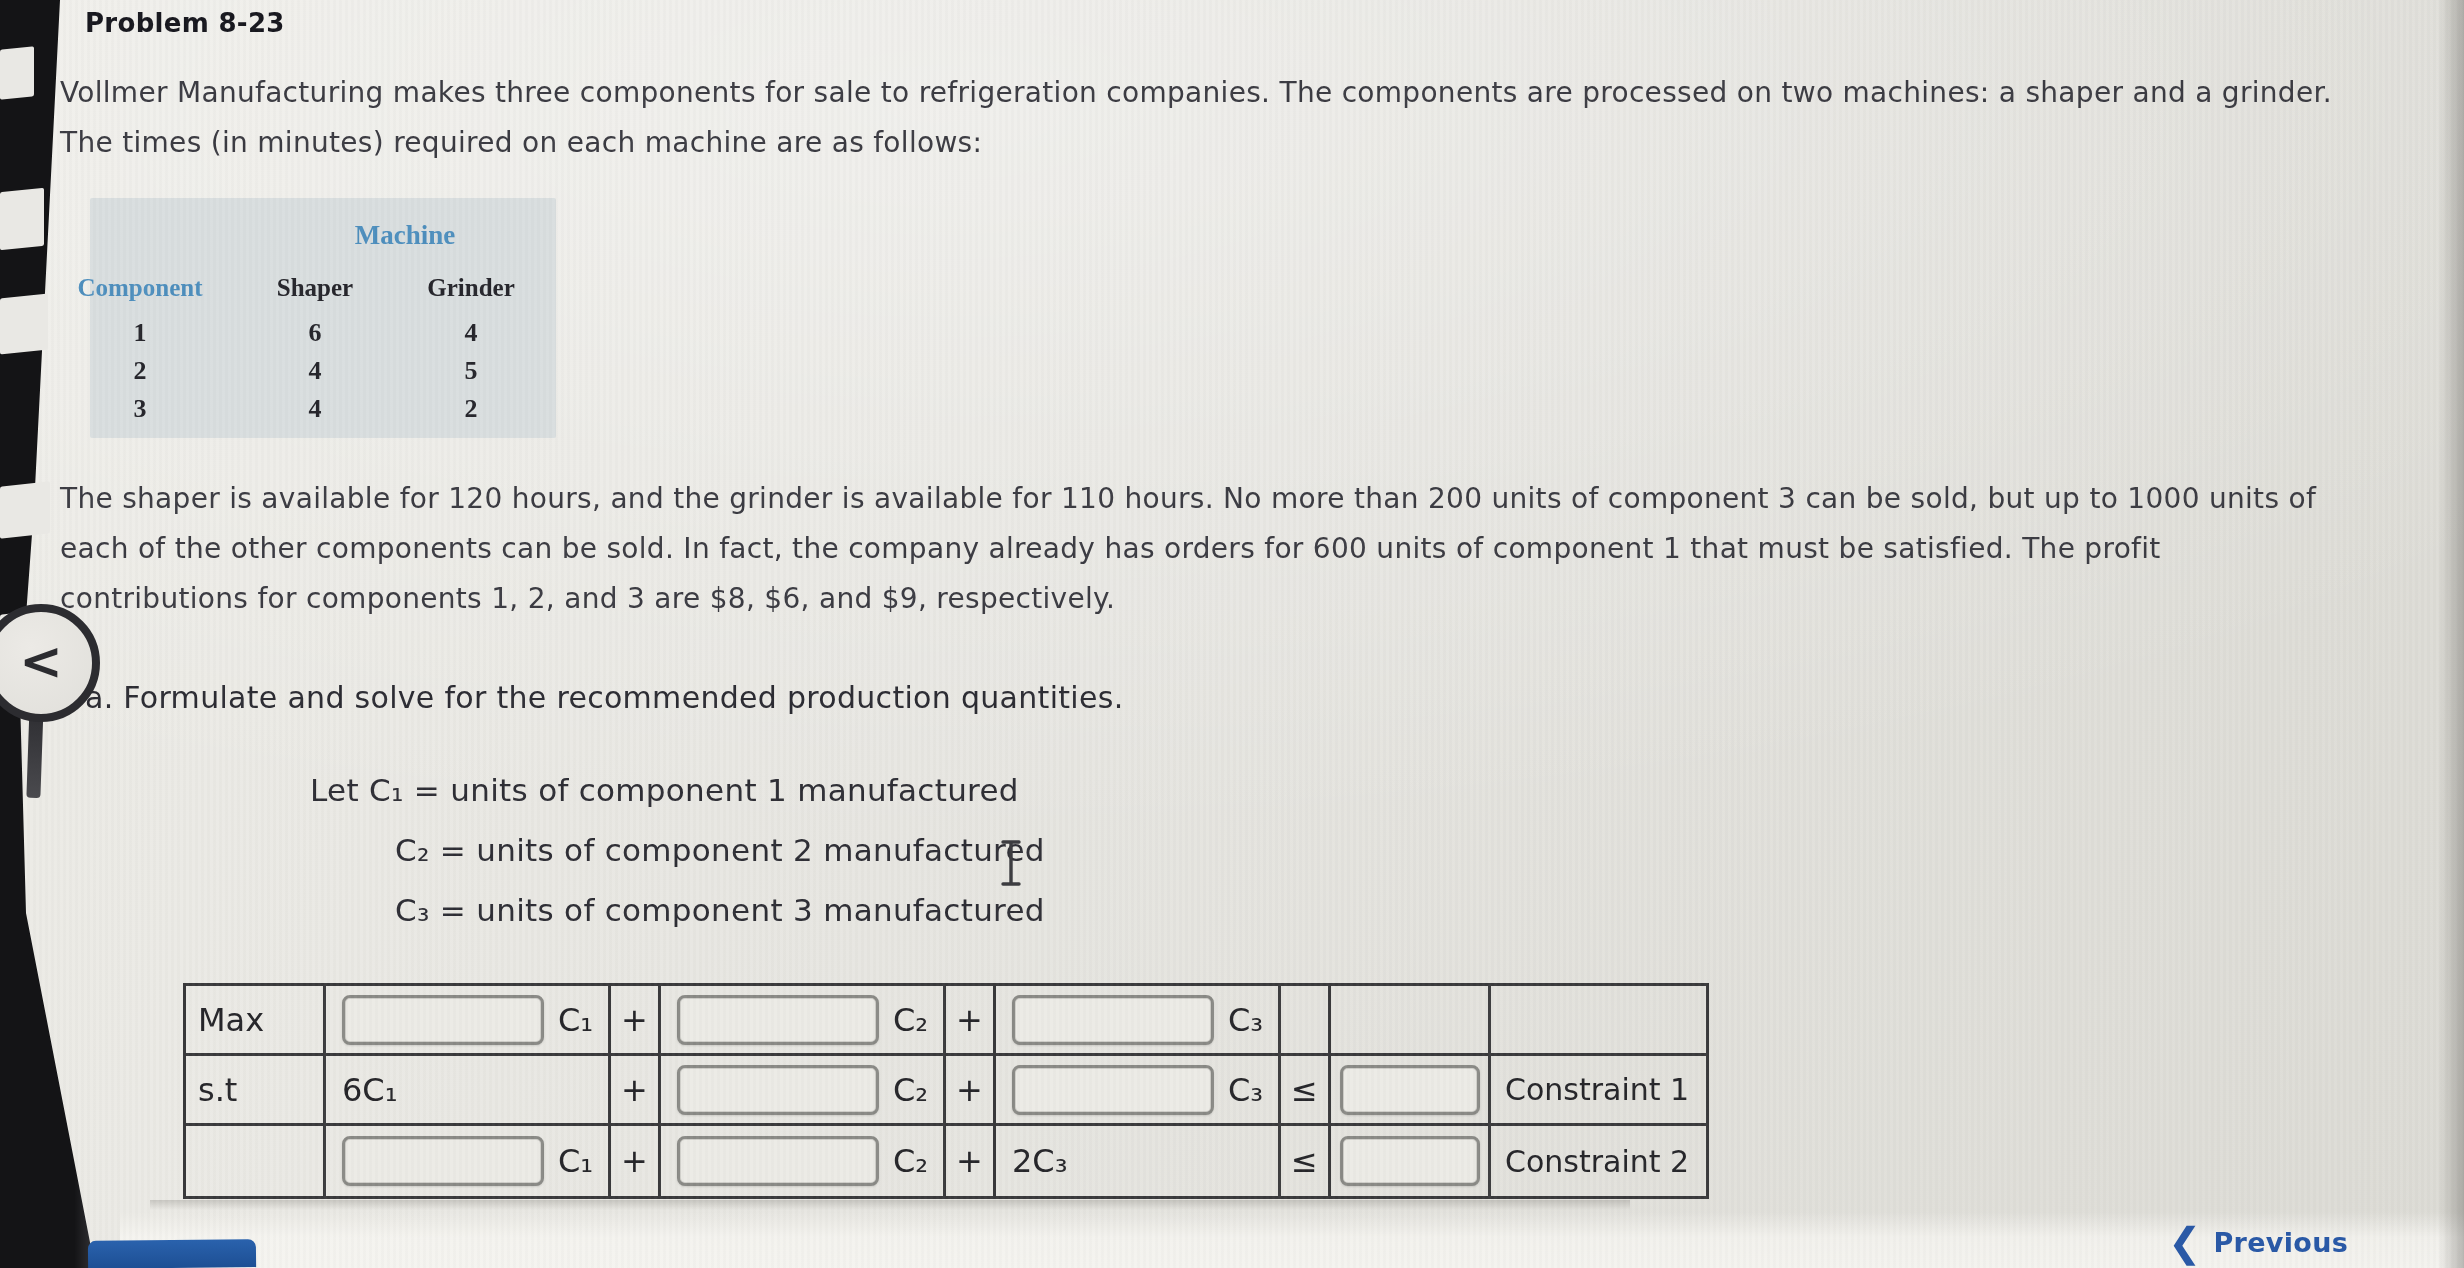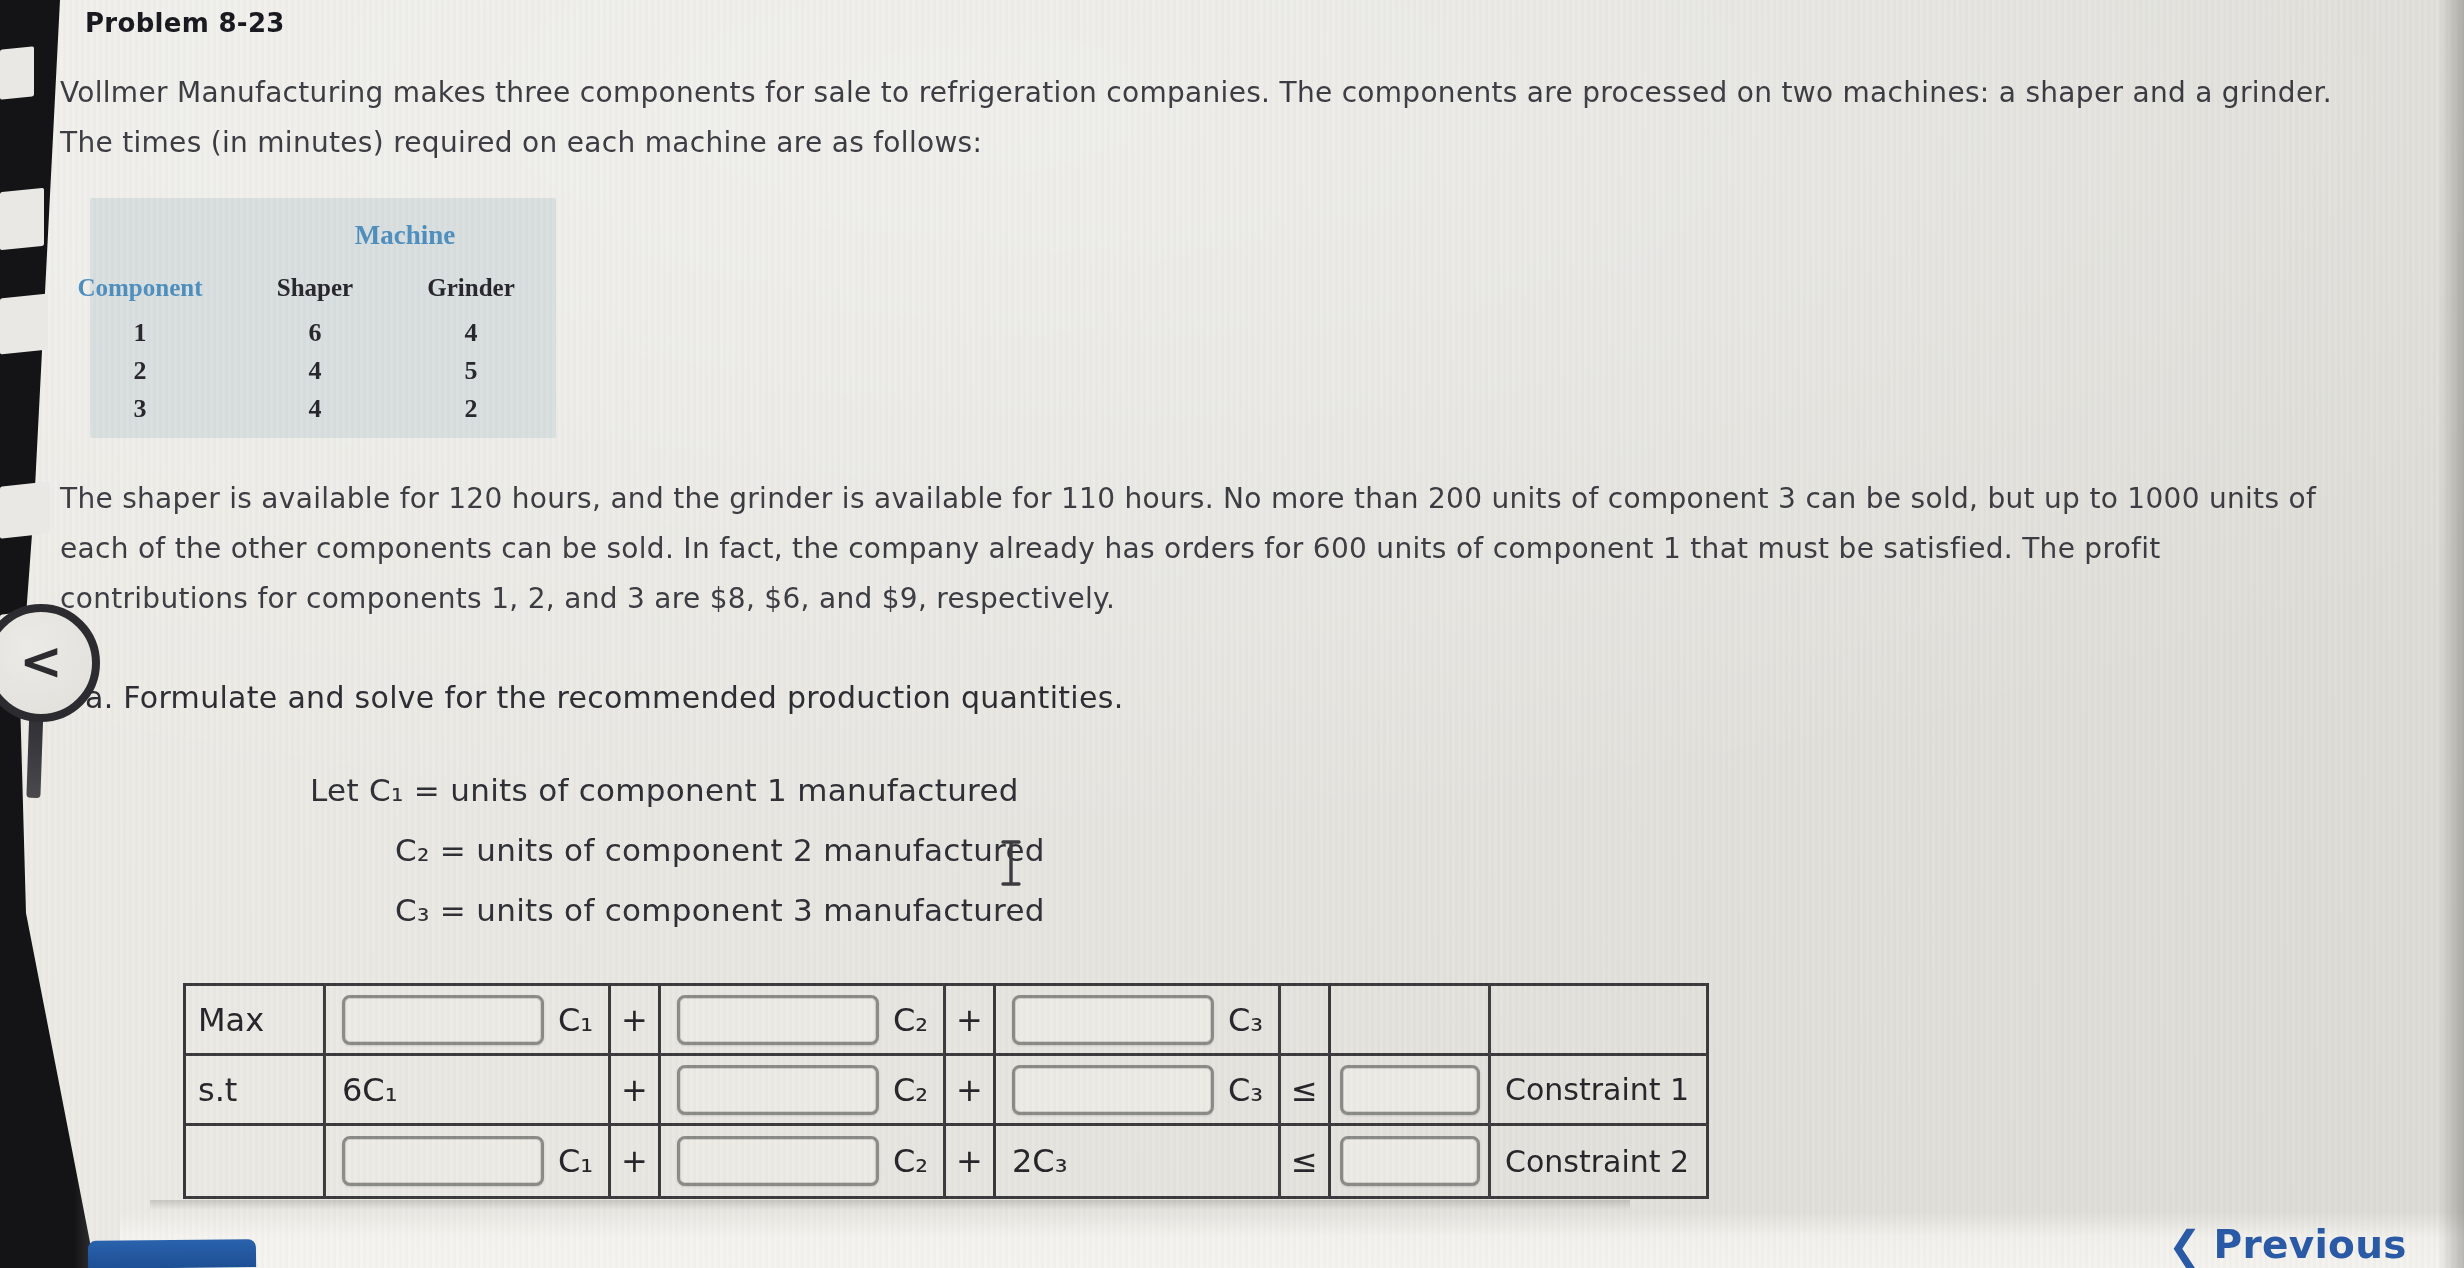--- a/index.html
+++ b/index.html
@@ -65,21 +65,21 @@
   }
   .backbtn span{font-size:52px;font-weight:600;color:#2c2c30;line-height:1;margin-top:-4px;}
   .stem{left:28px;top:704px;width:14px;height:94px;background:linear-gradient(#2c2c30,#4a4a4e);transform:rotate(2deg);border-radius:4px;z-index:3;}
 
   
   .bottomband{left:120px;top:1212px;width:2344px;height:56px;background:linear-gradient(180deg,rgba(249,248,244,0) 0%,rgba(248,247,243,0.75) 45%,rgba(246,245,241,0.9) 100%);}
   .tblshadow{left:150px;top:1200px;width:1480px;height:10px;background:linear-gradient(180deg,rgba(110,108,102,0.28),rgba(110,108,102,0));}
   .bluebtn{left:88px;top:1240px;width:168px;height:28px;background:linear-gradient(180deg,#2a62ad,#1d4f94);border-radius:8px 8px 0 0;transform:rotate(-0.6deg);z-index:5;}
   .prev{left:2168px;top:1222px;display:flex;align-items:center;gap:12px;color:#2a59a6;cursor:pointer;z-index:5;}
   .prev .chev{font-size:40px;font-weight:bold;line-height:1;}
-  .prev .ptxt{font-size:39px;font-weight:600;letter-spacing:.3px;}
+  .prev .ptxt{font-size:27px;font-weight:600;letter-spacing:.3px;}
   .rightedge{right:0;top:0;width:26px;height:1268px;background:linear-gradient(90deg,rgba(90,88,84,0),rgba(90,88,84,0.38));z-index:2;}
 
   
   .ibeam{left:1000px;top:840px;width:22px;height:46px;z-index:4;}
 </style>
 </head>
 <body>
 
 <div class="stage">
 

